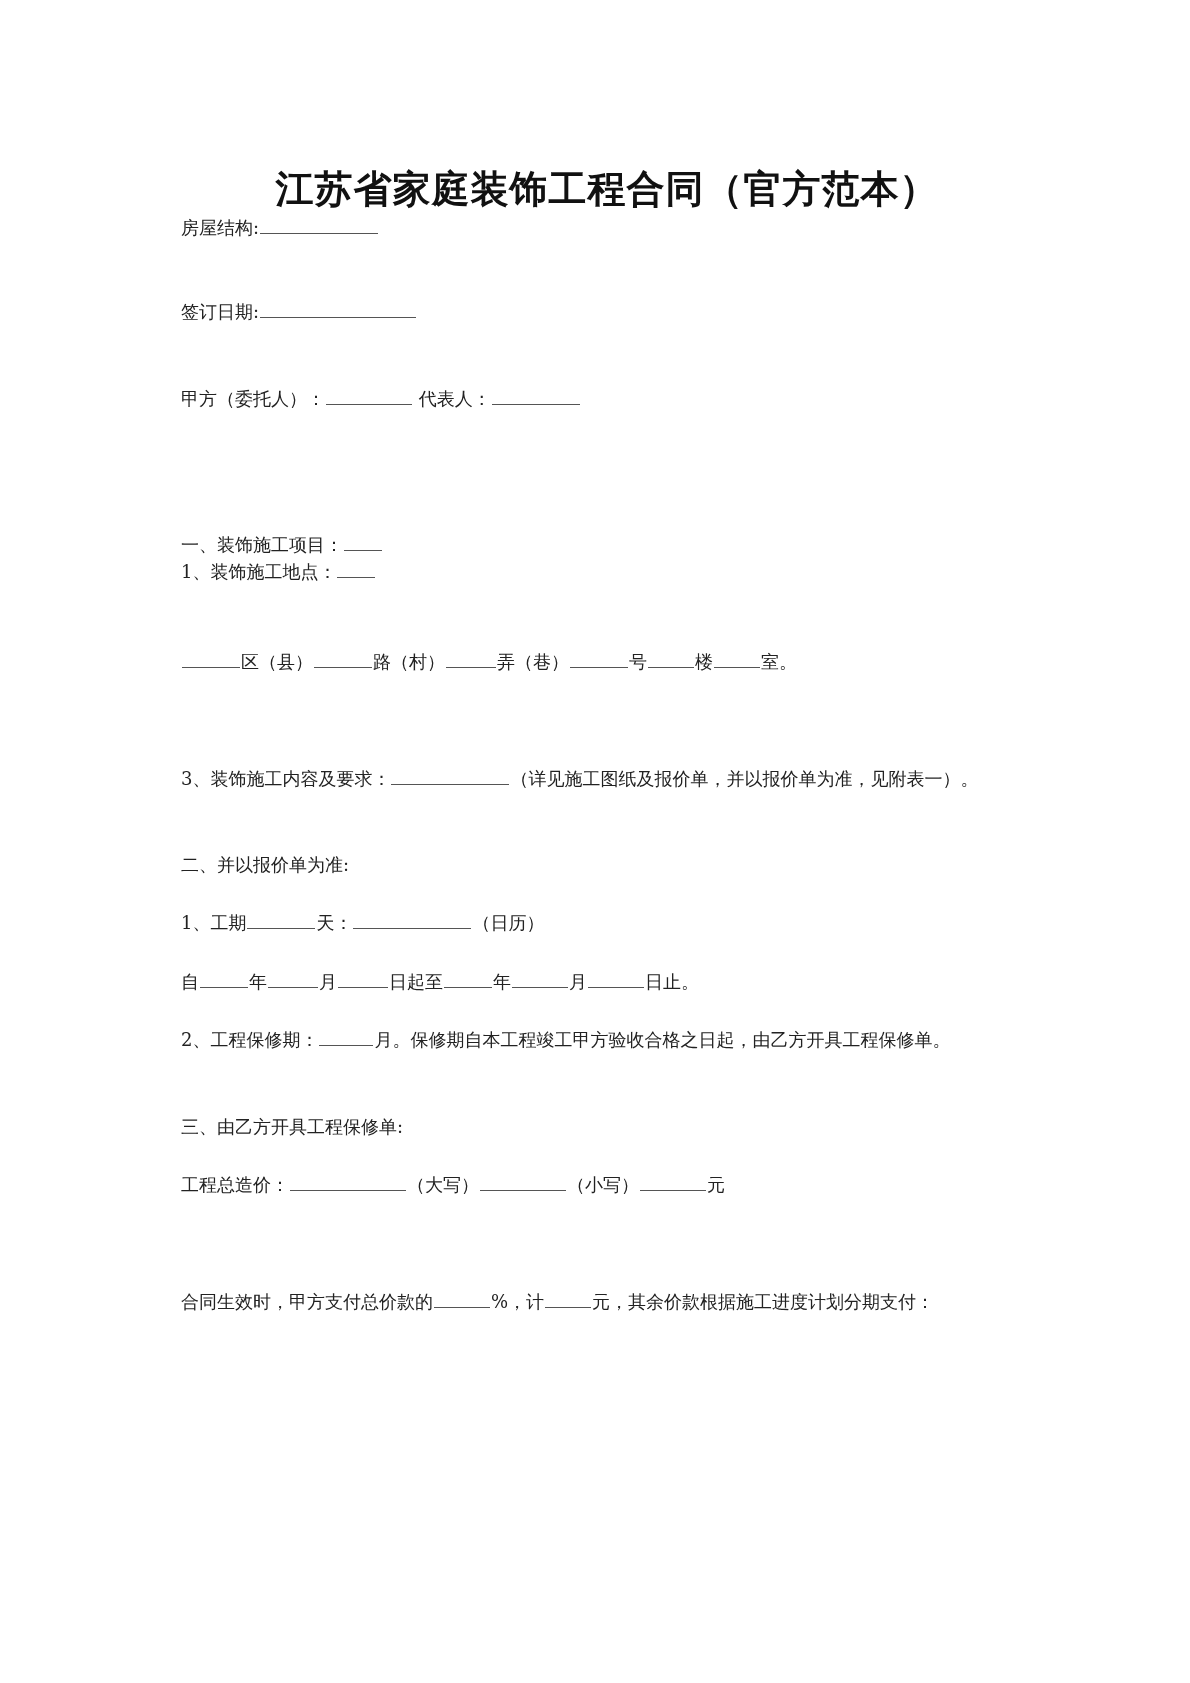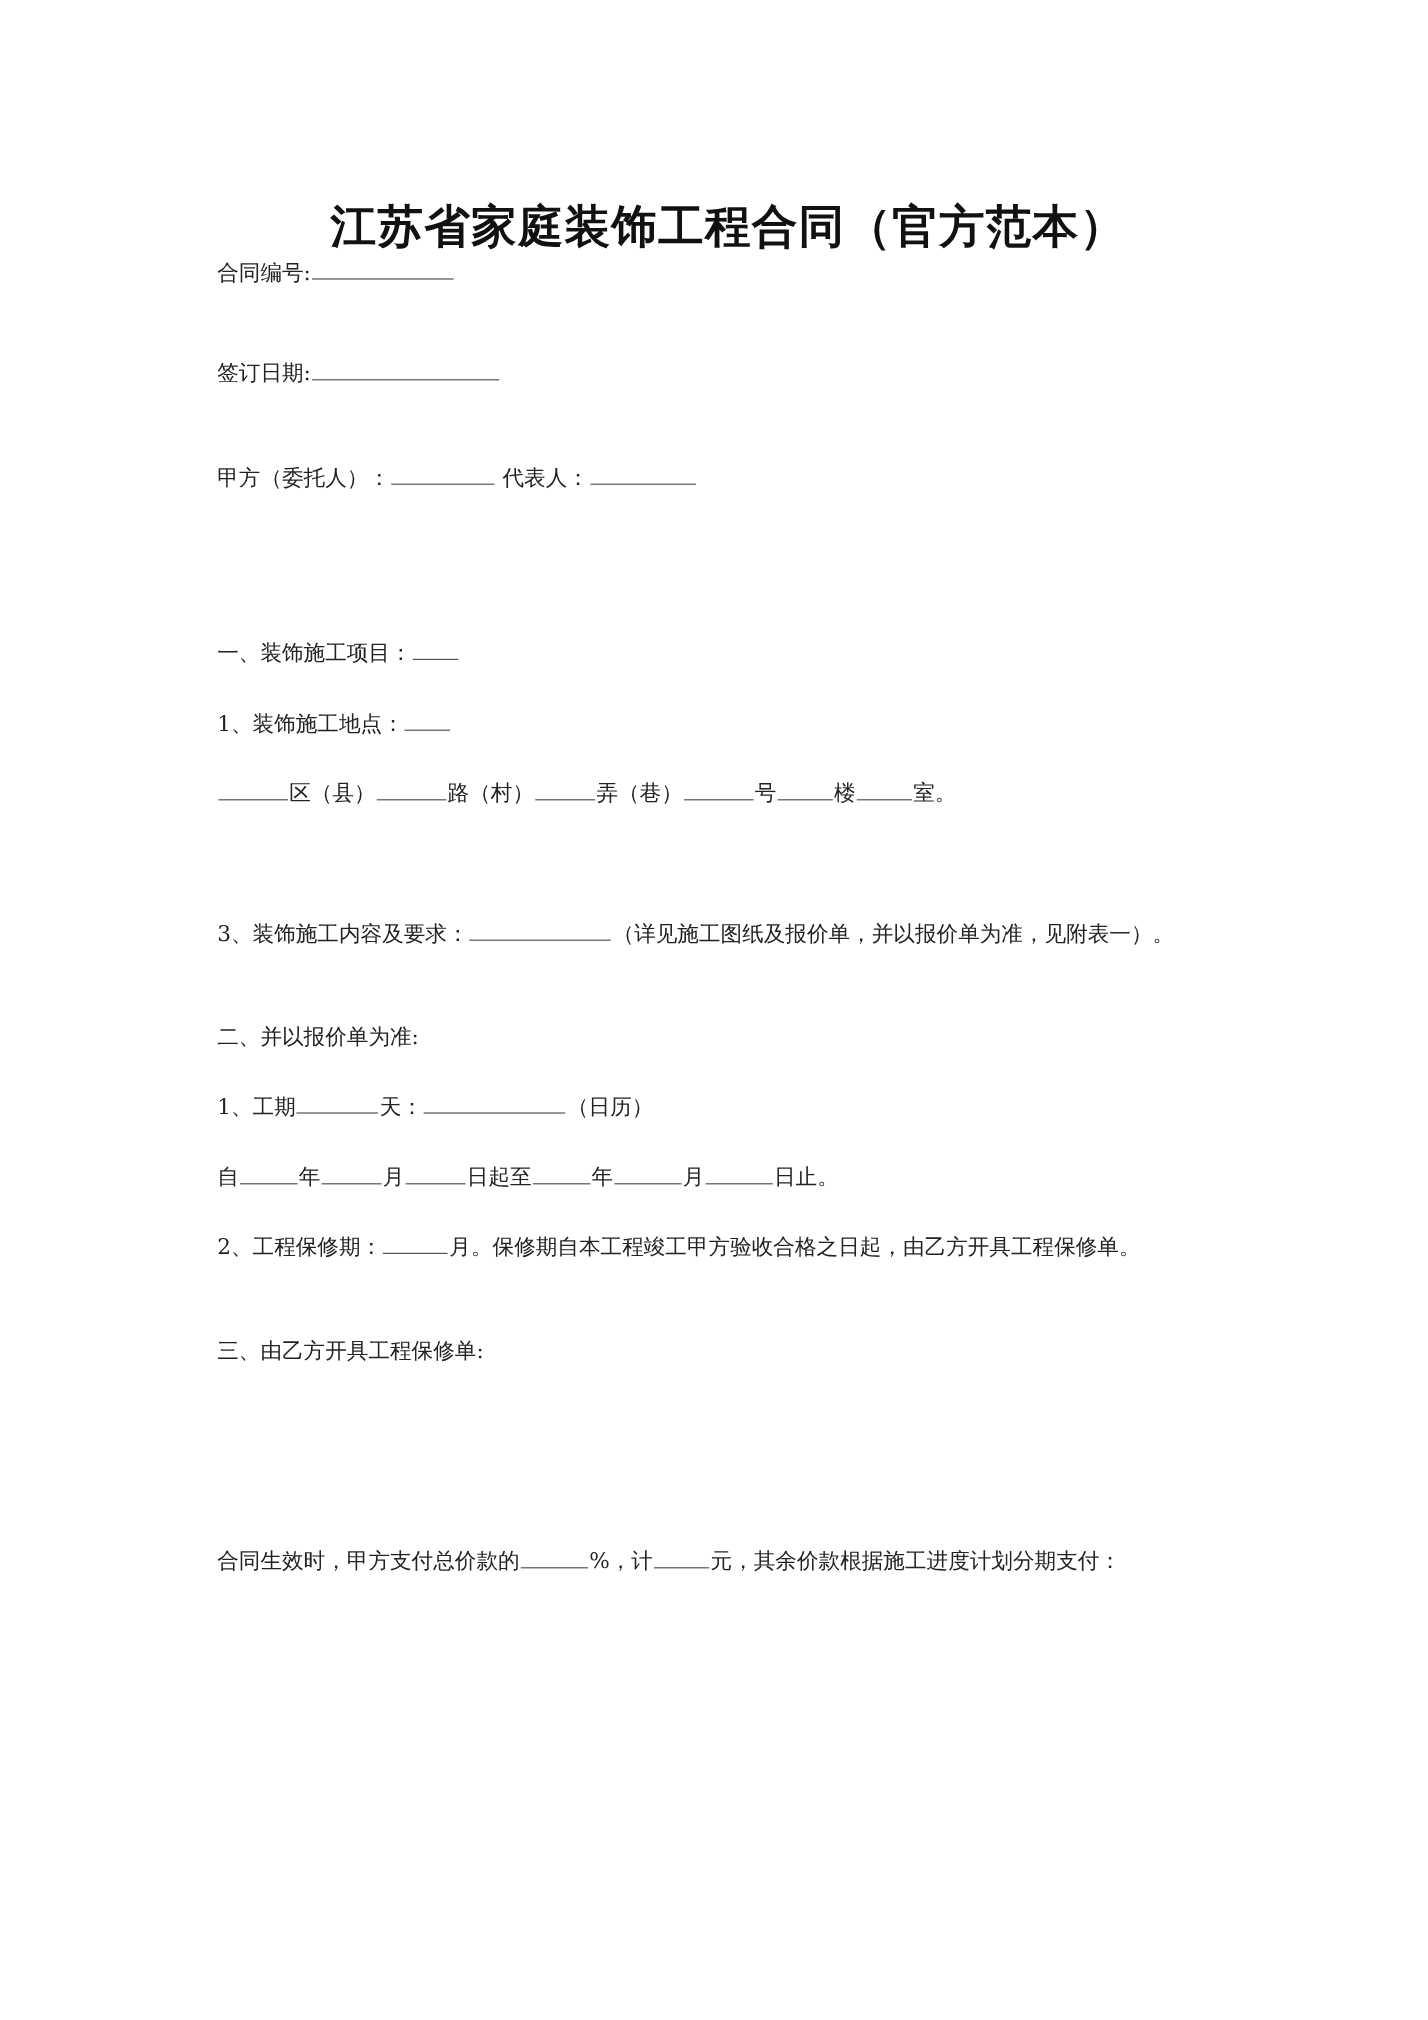--- a/index.html
+++ b/index.html
@@ -13,38 +13,38 @@
   .blank { display: inline-block; border-bottom: 1px solid #555; height: 20px; vertical-align: baseline; margin: 0 1px; }
 </style>
 </head>
 <body>
 
 <div class="page">
 
   <div class="title">江苏省家庭装饰工程合同（官方范本）</div>
 
   <div class="line" style="top:212px">
-    <span>合同编号:</span><span class="blank" style="width:118px"></span>
+    <span>房屋结构:</span><span class="blank" style="width:118px"></span>
   </div>
 
   <div class="line" style="top:296px">
     <span>签订日期:</span><span class="blank" style="width:156px"></span>
   </div>
 
   <div class="line" style="top:383px">
     <span>甲方（委托人）：</span><span class="blank" style="width:86px"></span>
     <span>代表人：</span><span class="blank" style="width:88px"></span>
   </div>
 
 
   <div class="line" style="top:529px">
     <span>一、装饰施工项目：</span><span class="blank" style="width:38px"></span>
   </div>
 
-  <div class="line" style="top:588px">
+  <div class="line" style="top:556px">
     <span>1、装饰施工地点：</span><span class="blank" style="width:38px"></span>
   </div>
 
   <div class="line" style="top:646px">
     <span class="blank" style="width:58px"></span><span>区（县）</span><span class="blank" style="width:58px"></span><span>路（村）</span><span class="blank" style="width:50px"></span><span>弄（巷）</span><span class="blank" style="width:58px"></span><span>号</span><span class="blank" style="width:46px"></span><span>楼</span><span class="blank" style="width:46px"></span><span>室。</span>
   </div>
 
 
   <div class="line wrap" style="top:763px">
     <span>3、装饰施工内容及要求：</span><span class="blank" style="width:118px"></span><span>（详见施工图纸及报价单，并以报价单为准，见附表一）。</span>
@@ -59,20 +59,23 @@
   <div class="line" style="top:966px">
     <span>自</span><span class="blank" style="width:48px"></span><span>年</span><span class="blank" style="width:50px"></span><span>月</span><span class="blank" style="width:50px"></span><span>日起至</span><span class="blank" style="width:48px"></span><span>年</span><span class="blank" style="width:56px"></span><span>月</span><span class="blank" style="width:56px"></span><span>日止。</span>
   </div>
 
   <div class="line wrap" style="top:1024px">
     <span>2、工程保修期：</span><span class="blank" style="width:54px"></span><span>月。保修期自本工程竣工甲方验收合格之日起，由乙方开具工程保修单。</span>
   </div>
 
   <div class="line" style="top:1111px">三、由乙方开具工程保修单:</div>
 
+  <div class="line" style="top:1169px">
+    <span>工程总造价：</span><span class="blank" style="width:116px"></span><span>（大写）</span><span class="blank" style="width:86px"></span><span>（小写）</span><span class="blank" style="width:66px"></span><span>元</span>
+  </div>
 
 
   <div class="line wrap" style="top:1286px">
     <span>合同生效时，甲方支付总价款的</span><span class="blank" style="width:56px"></span><span>%，计</span><span class="blank" style="width:46px"></span><span>元，其余价款根据施工进度计划分期支付：</span>
   </div>
 
 
 </div>
 
 </body></html>

